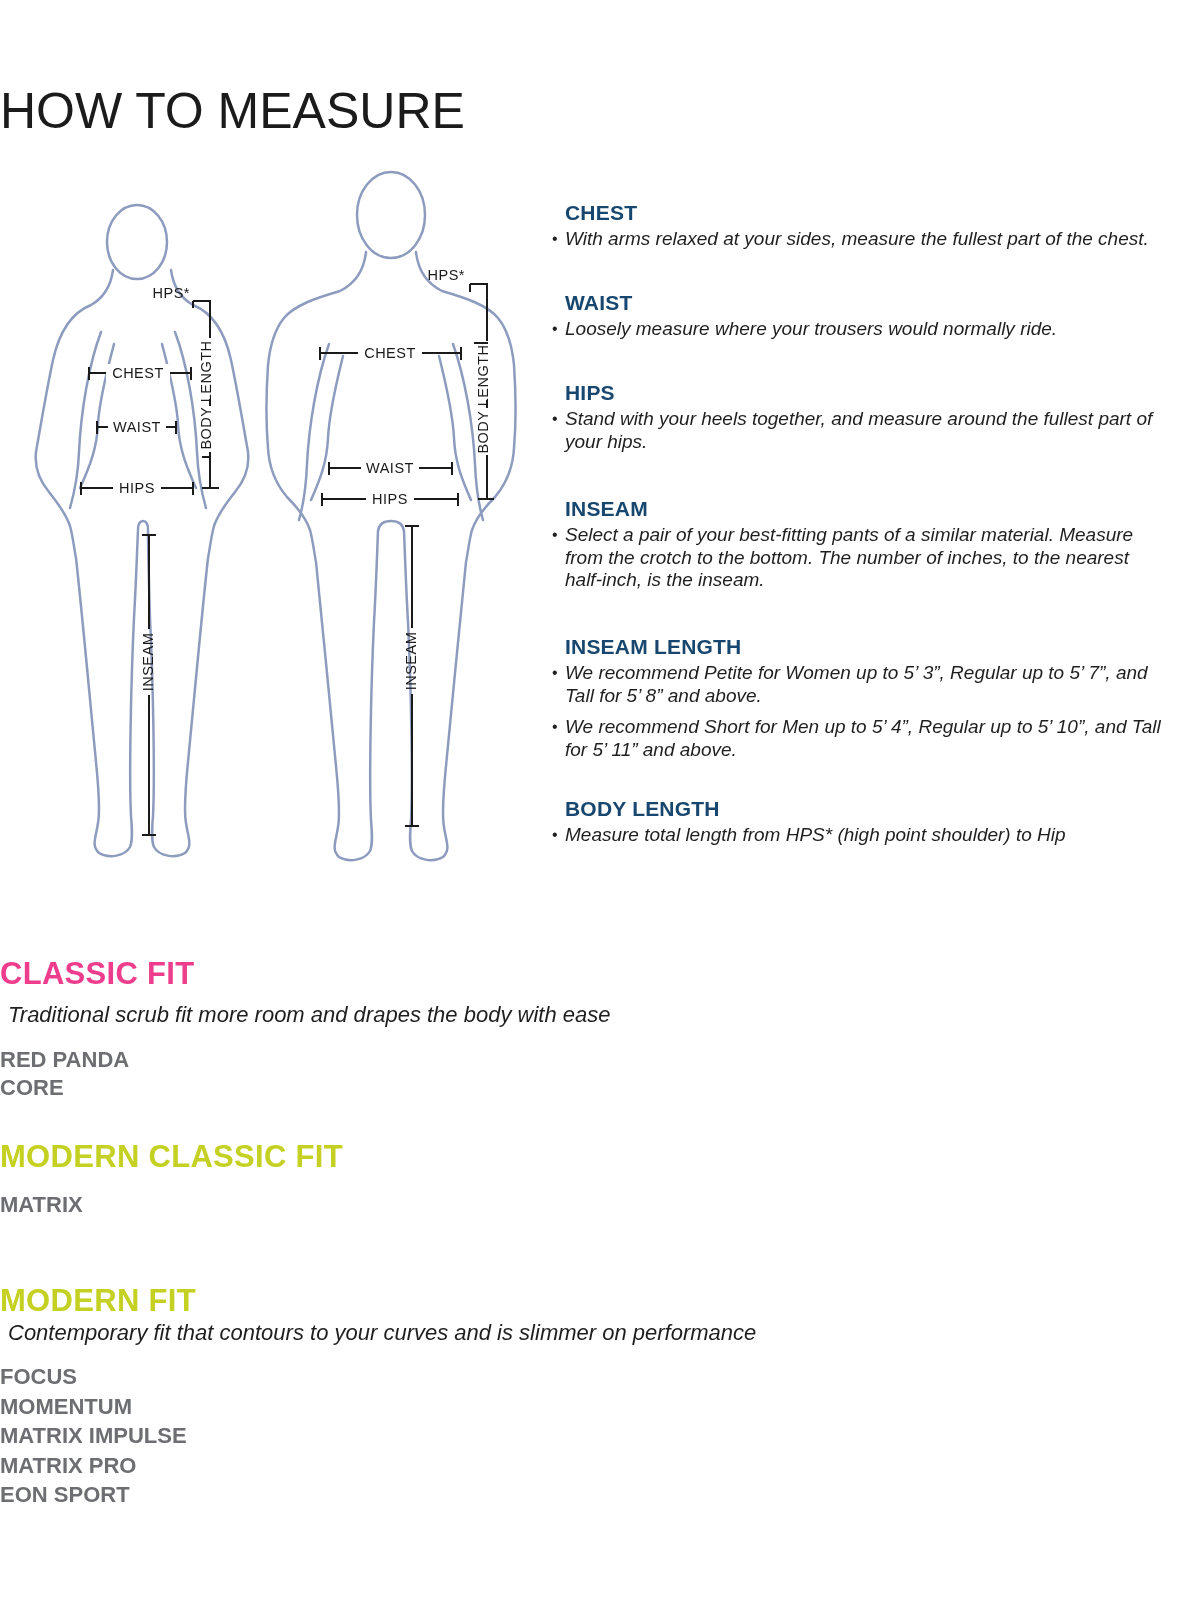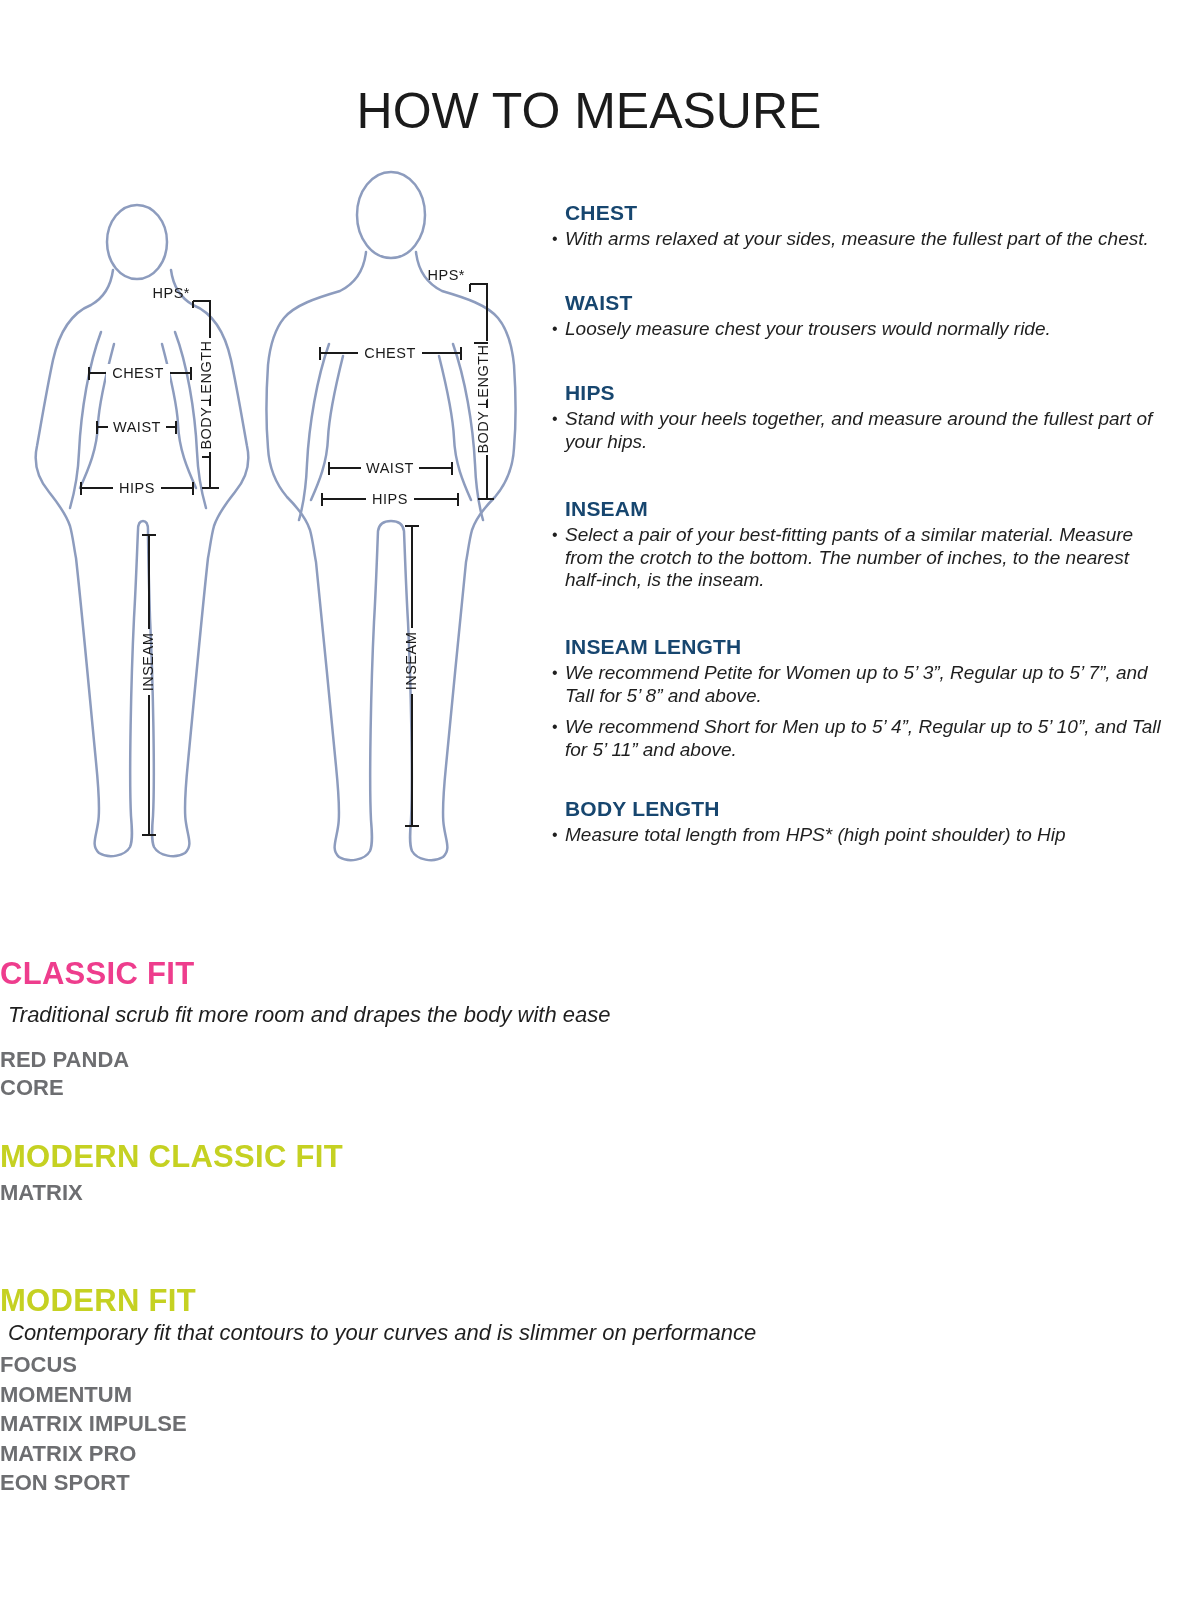--- a/index.html
+++ b/index.html
@@ -1,18 +1,18 @@
 <!DOCTYPE html>
 <html><head>
 <meta charset="utf-8">
 <style>
   html,body{margin:0;padding:0;background:#ffffff;}
   .page{position:relative;width:1200px;height:1600px;background:#ffffff;overflow:hidden;
         font-family:"Liberation Sans",sans-serif;color:#1e1e1e;}
-  .title{position:absolute;left:0;top:48px;width:1178px;text-align:center;
+  .title{position:absolute;left:0;top:48px;width:1178px;
          font-size:50px;font-weight:400;color:#1b1b1b;letter-spacing:0px;}
   
   .figures-svg{position:absolute;left:20px;top:160px;width:510px;height:740px;}
   .outline{fill:none;stroke:#8d9cbe;stroke-width:2.5;stroke-linecap:round;stroke-linejoin:round;}
   .mline{fill:none;stroke:#1a1a1a;stroke-width:2;stroke-linecap:butt;}
   .figlabel{font-family:"Liberation Sans",sans-serif;font-size:14.5px;fill:#1a1a1a;letter-spacing:.5px;}
   .backplate{fill:#ffffff;}
   
   .mcol-section{position:absolute;left:552px;width:616px;}
   .mcol-section h3{margin:0 0 5px 13px;font-size:21px;line-height:21px;font-weight:700;
@@ -24,21 +24,21 @@
   
   .fit{position:absolute;left:0;width:1178px;text-align:left;}
   .fit h2{margin:0;font-size:31px;line-height:36px;font-weight:700;letter-spacing:.3px;}
   .fit .desc{margin:10px 8px 0;font-style:italic;font-size:22px;line-height:26px;color:#1f1f1f;}
   .fit .products{margin:18px 0 0;font-weight:700;font-size:22px;color:#6d6e71;}
   .fit .products .prod{line-height:28px;}
   .fit0{top:956px}.fit1{top:1139px}.fit2{top:1283px}
   .fit0 h2{color:#ee3d8d}
   .fit1 h2,.fit2 h2{color:#c5d122}
   .fit1 .desc,.fit2 .desc{margin-top:1px}
-  .fit1 .products,.fit2 .products{margin-top:4px}
+  .fit1 .products,.fit2 .products{margin-top:16px}
   .fit2 .products .prod{line-height:29.5px}
 </style>
 </head>
 <body>
 
 <div class="page">
 
   <h1 class="title">HOW TO MEASURE</h1>
 
   <svg class="figures-svg" viewBox="20 160 510 740">
@@ -193,21 +193,21 @@
     <div class="bullet">
       <span class="dot">•</span>
       <span>With arms relaxed at your sides, measure the fullest part of the chest.</span>
     </div>
   </div>
 
   <div class="mcol-section s1">
     <h3>WAIST</h3>
     <div class="bullet">
       <span class="dot">•</span>
-      <span>Loosely measure chest your trousers would normally ride.</span>
+      <span>Loosely measure where your trousers would normally ride.</span>
     </div>
   </div>
 
   <div class="mcol-section s2">
     <h3>HIPS</h3>
     <div class="bullet">
       <span class="dot">•</span>
       <span>Stand with your heels together, and measure around the fullest part of your hips.</span>
     </div>
   </div>

